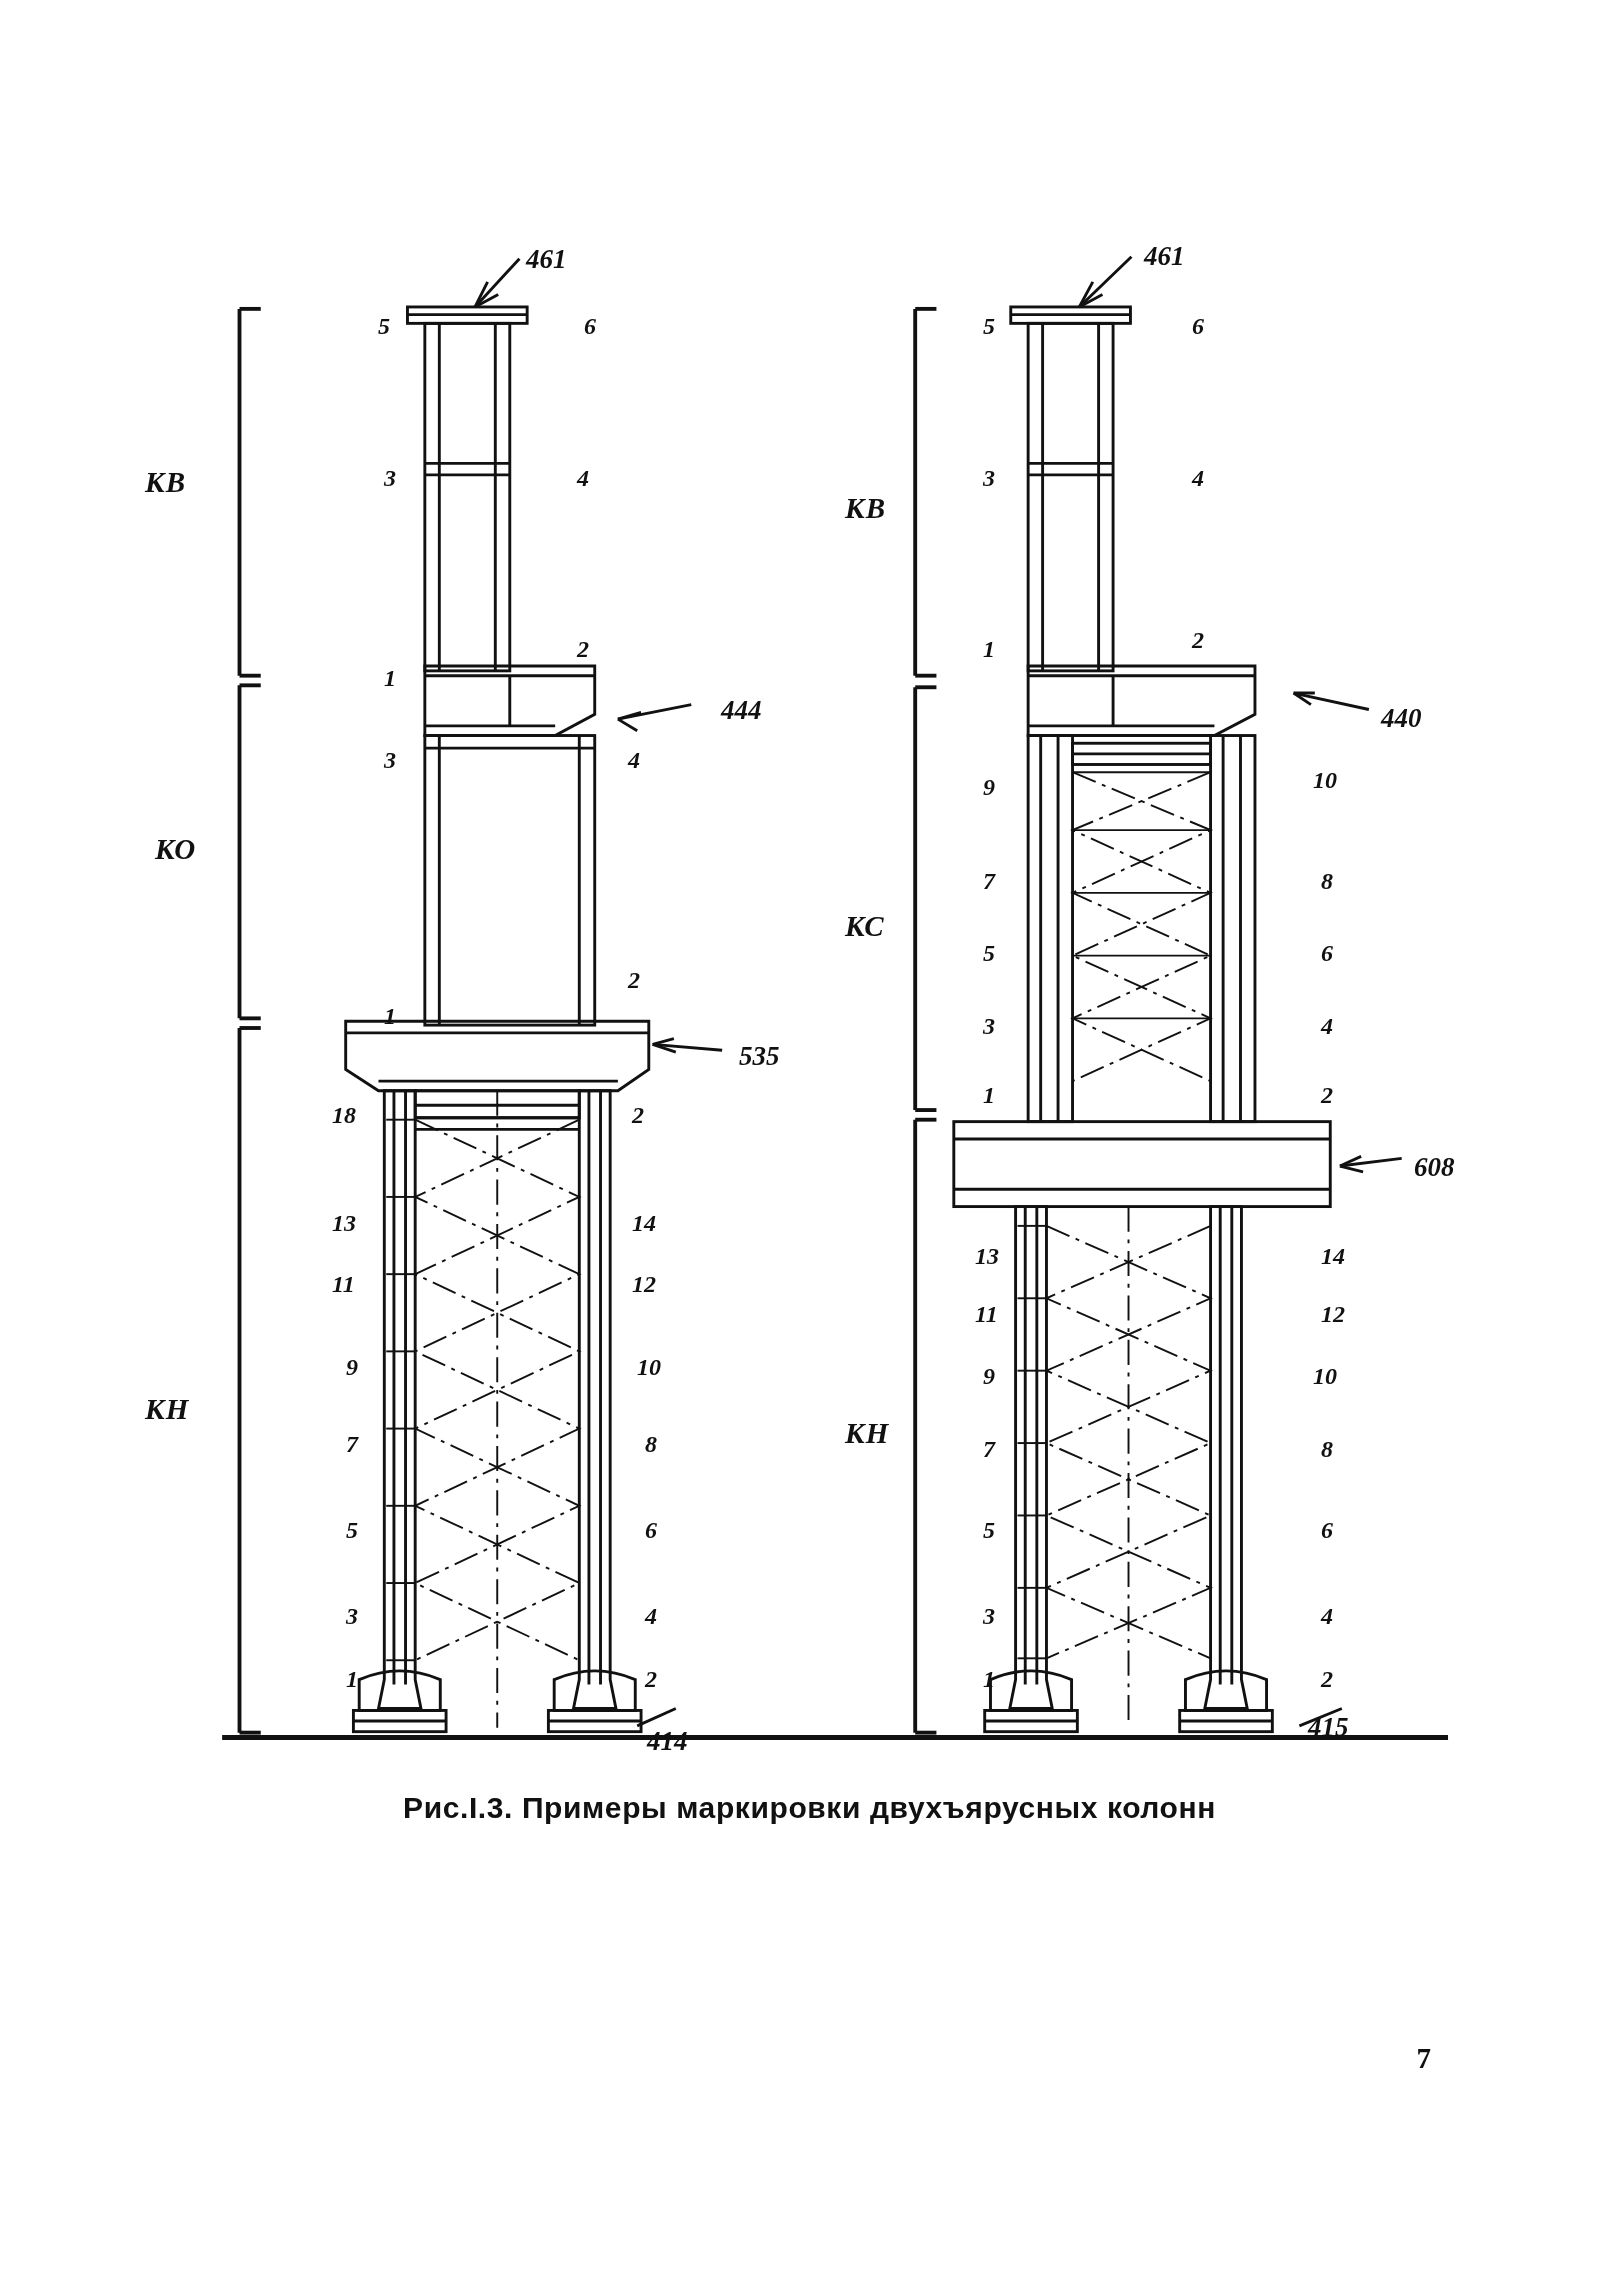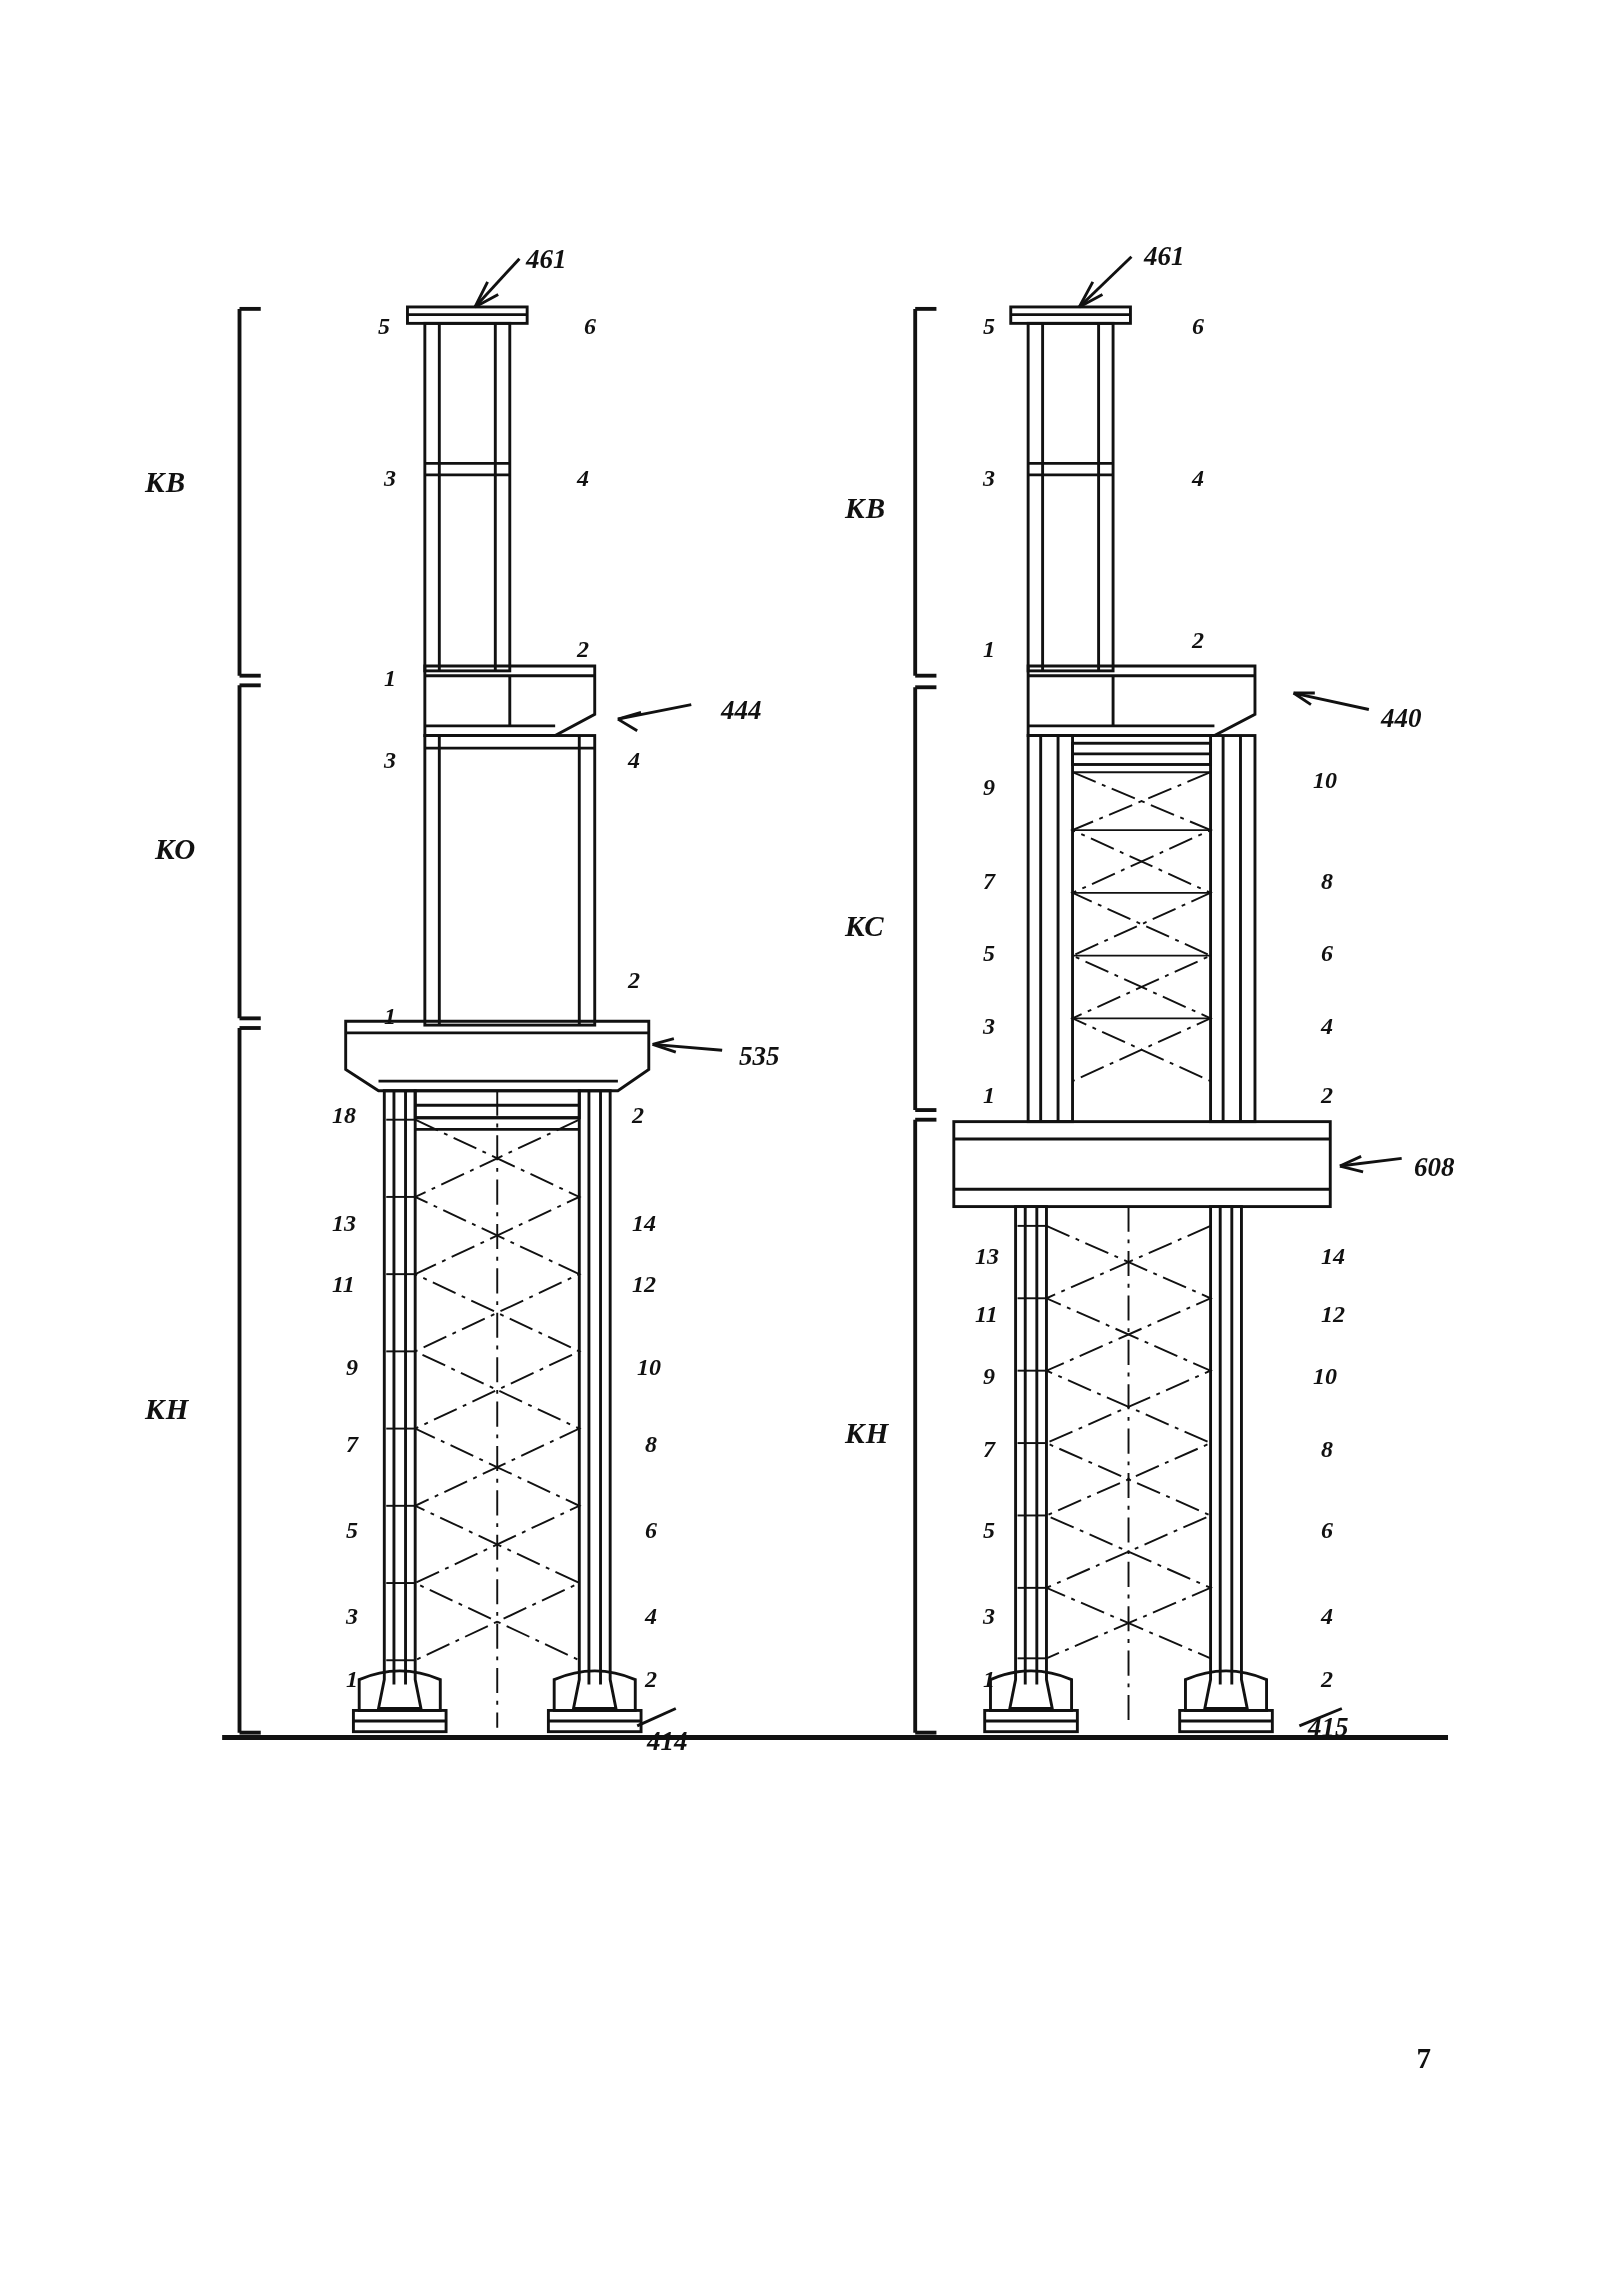--- a/index.html
+++ b/index.html
@@ -368,16 +368,17 @@
     <div class="lbl" style="left:1321px; top:1244px;">14</div>
     <div class="lbl" style="left:1321px; top:1302px;">12</div>
     <div class="lbl" style="left:1313px; top:1364px;">10</div>
     <div class="lbl" style="left:1321px; top:1437px;">8</div>
     <div class="lbl" style="left:1321px; top:1518px;">6</div>
     <div class="lbl" style="left:1321px; top:1604px;">4</div>
     <div class="lbl" style="left:1321px; top:1667px;">2</div>
 
   </div>
 
+  <div class="caption">Рис.I.3. Примеры маркировки двухъярусных колонн</div>
   <div class="page-number">7</div>
 
 </div>
 
 
 </body></html>

